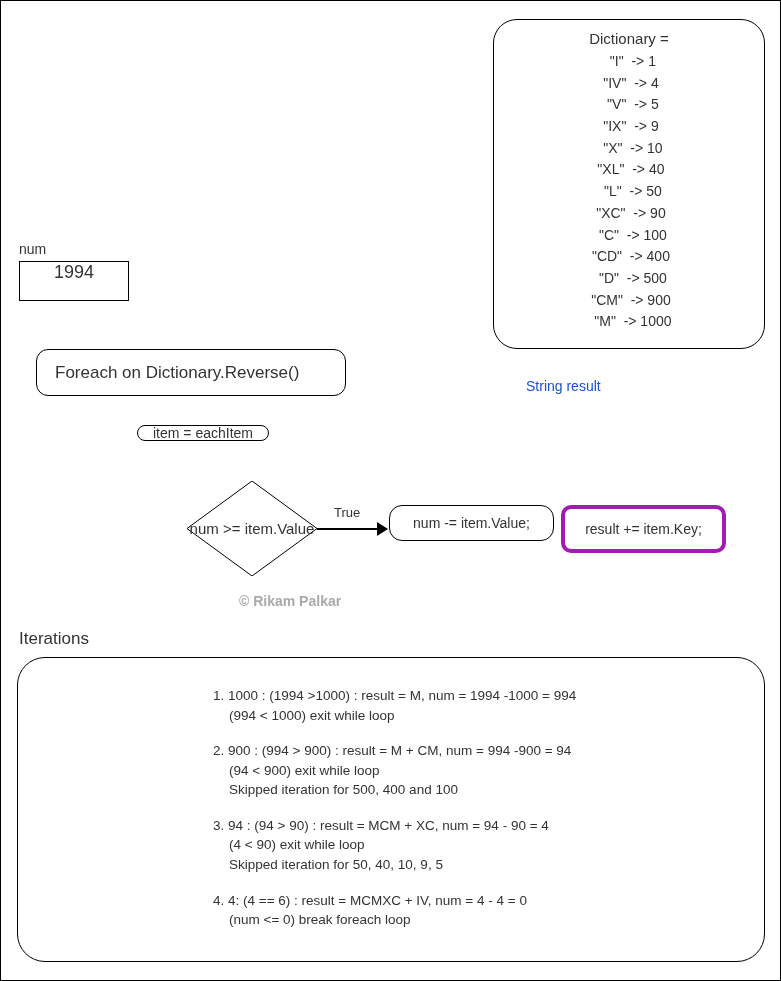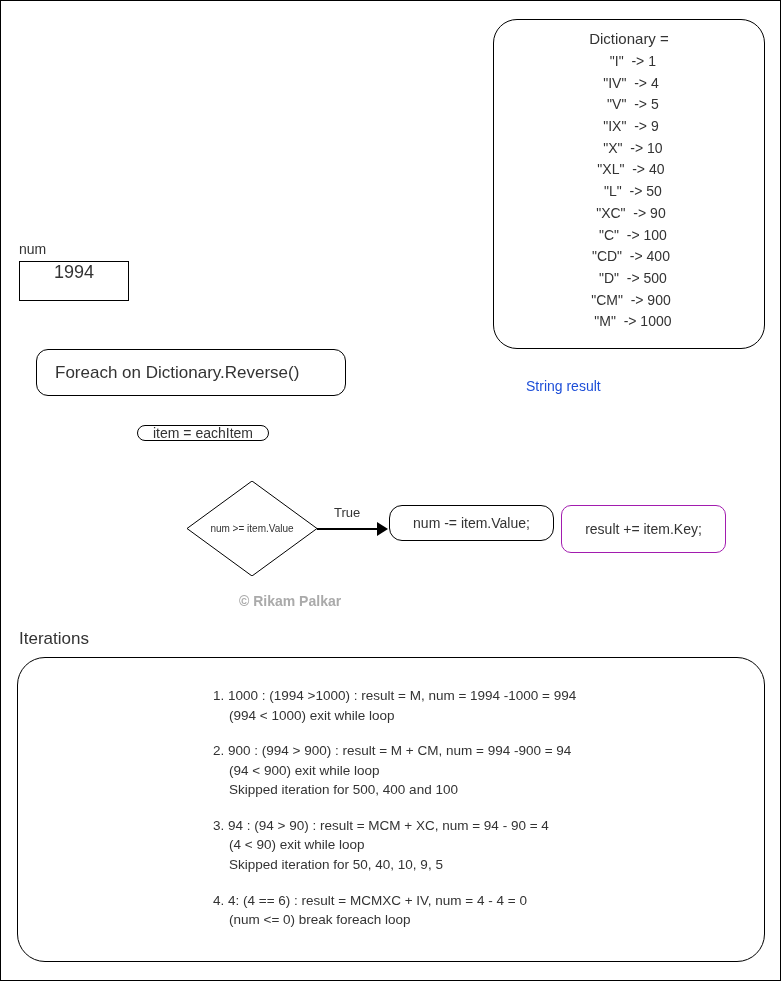--- a/index.html
+++ b/index.html
@@ -108,21 +108,21 @@
     position: relative;
   }
   .diamond-svg {
     position: absolute;
     top: 0; left: 0;
     width: 100%;
     height: 100%;
   }
   .diamond-text {
     position: relative;
-    font-size: 10px;
+    font-size: 15px;
     color: #333;
     text-align: left;
     z-index: 2;
   }
   .true-label {
     position: absolute;
     top: 504px;
     left: 333px;
     font-size: 13px;
     color: #333;
@@ -158,21 +158,21 @@
     justify-content: center;
     font-size: 14px;
     color: #333;
   }
   .action-box2 {
     position: absolute;
     top: 504px;
     left: 560px;
     width: 165px;
     height: 48px;
-    border: 1px solid #a21caf;
+    border: 4px solid #a21caf;
     border-radius: 10px;
     display: flex;
     align-items: center;
     justify-content: center;
     font-size: 14px;
     color: #333;
   }
   .copyright {
     position: absolute;
     top: 592px;

